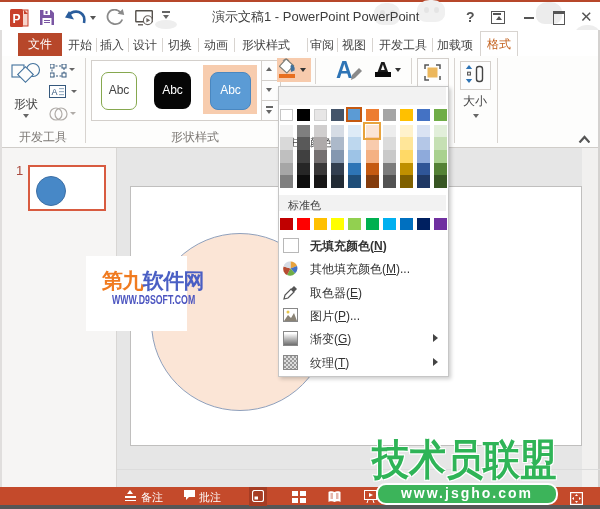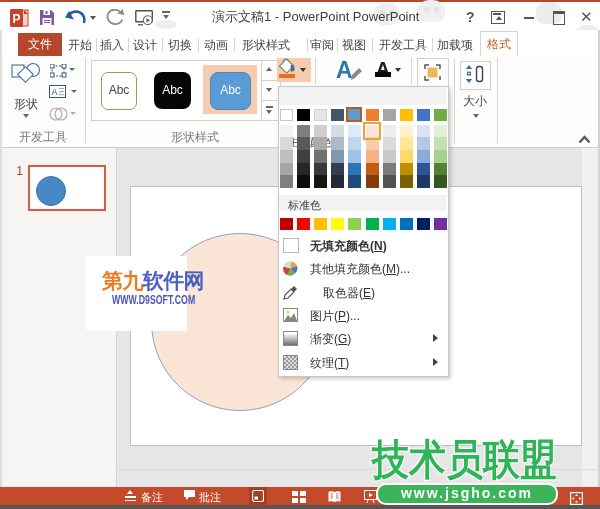--- a/index.html
+++ b/index.html
@@ -308,21 +308,21 @@
   <path d="M7.5 7.5 L14 5 A7 7 0 0 1 12 12.5 Z" fill="#4472c4"></path>
   <path d="M7.5 7.5 L12 12.5 A7 7 0 0 1 4 14 Z" fill="#70ad47"></path>
   <path d="M7.5 7.5 L4 14 A7 7 0 0 1 0.6 5.5 Z" fill="#b74c32"></path>
   <path d="M7.5 7.5 L0.6 5.5 A7 7 0 0 1 7.5 0.5 Z" fill="#d6dce5"></path>
 </svg>
 <div class="abs" style="left:310px;top:261px;font-size:12px;color:#333;">其他填充颜色(<u>M</u>)...</div>
 <svg class="abs" style="left:283px;top:285px;" width="15" height="15" viewBox="0 0 15 15">
   <path d="M1 14 L2 10 L8 4 L11 7 L5 13 Z" fill="none" stroke="#555" stroke-width="1.2"></path>
   <path d="M8 4 L11 1 L14 4 L11 7 Z" fill="#555"></path>
 </svg>
-<div class="abs" style="left:310px;top:285px;font-size:12px;color:#333;margin-left:13px;">取色器(<u>E</u>)</div>
+<div class="abs" style="left:310px;top:285px;font-size:12px;color:#333;">取色器(<u>E</u>)</div>
 <svg class="abs" style="left:283px;top:308px;" width="15" height="14" viewBox="0 0 15 14">
   <rect x="0.5" y="0.5" width="14" height="13" fill="#fff" stroke="#888"></rect>
   <path d="M1 13 L5 7 L8 10 L11 5 L14 13 Z" fill="#8a8376"></path>
   <circle cx="5" cy="4" r="1.5" fill="#e8c74d"></circle>
 </svg>
 <div class="abs" style="left:310px;top:308px;font-size:12px;color:#333;">图片(<u>P</u>)...</div>
 <div class="abs" style="left:283px;top:331px;width:13px;height:13px;border:1px solid #888;background:linear-gradient(180deg,#ffffff 10%,#6e6e6e);"></div>
 <div class="abs" style="left:310px;top:331px;font-size:12px;color:#333;">渐变(<u>G</u>)</div>
 <div class="abs" style="left:433px;top:334px;border-top:4px solid transparent;border-bottom:4px solid transparent;border-left:5px solid #444;"></div>
 <div class="abs" style="left:283px;top:355px;width:13px;height:13px;border:1px solid #888;background:repeating-conic-gradient(#999 0% 25%, #ddd 0% 50%) 0 0/4px 4px;"></div>

